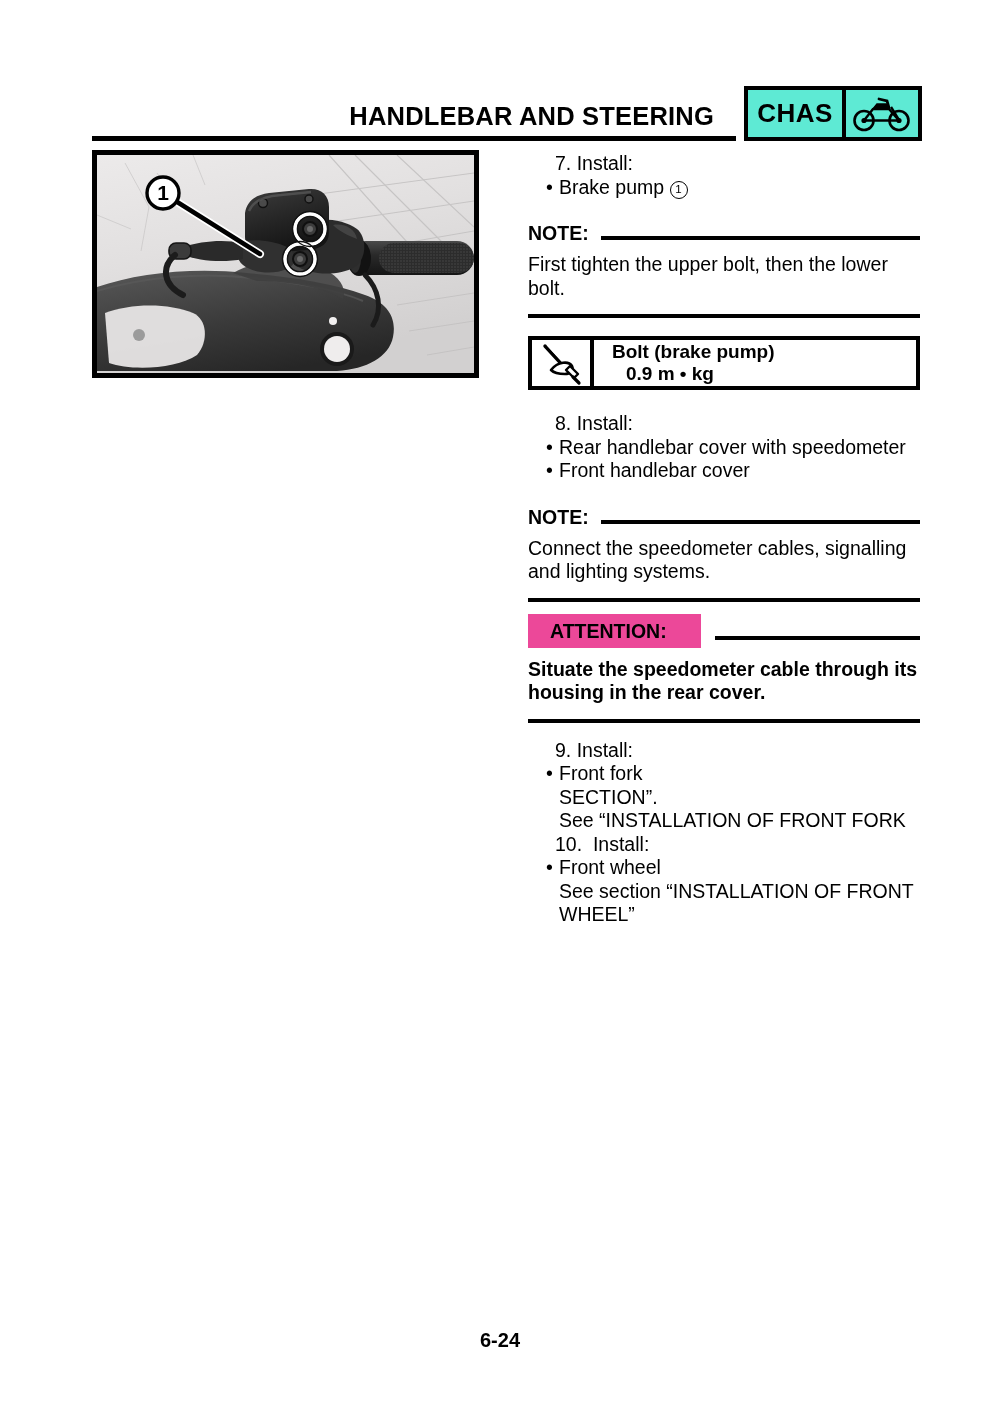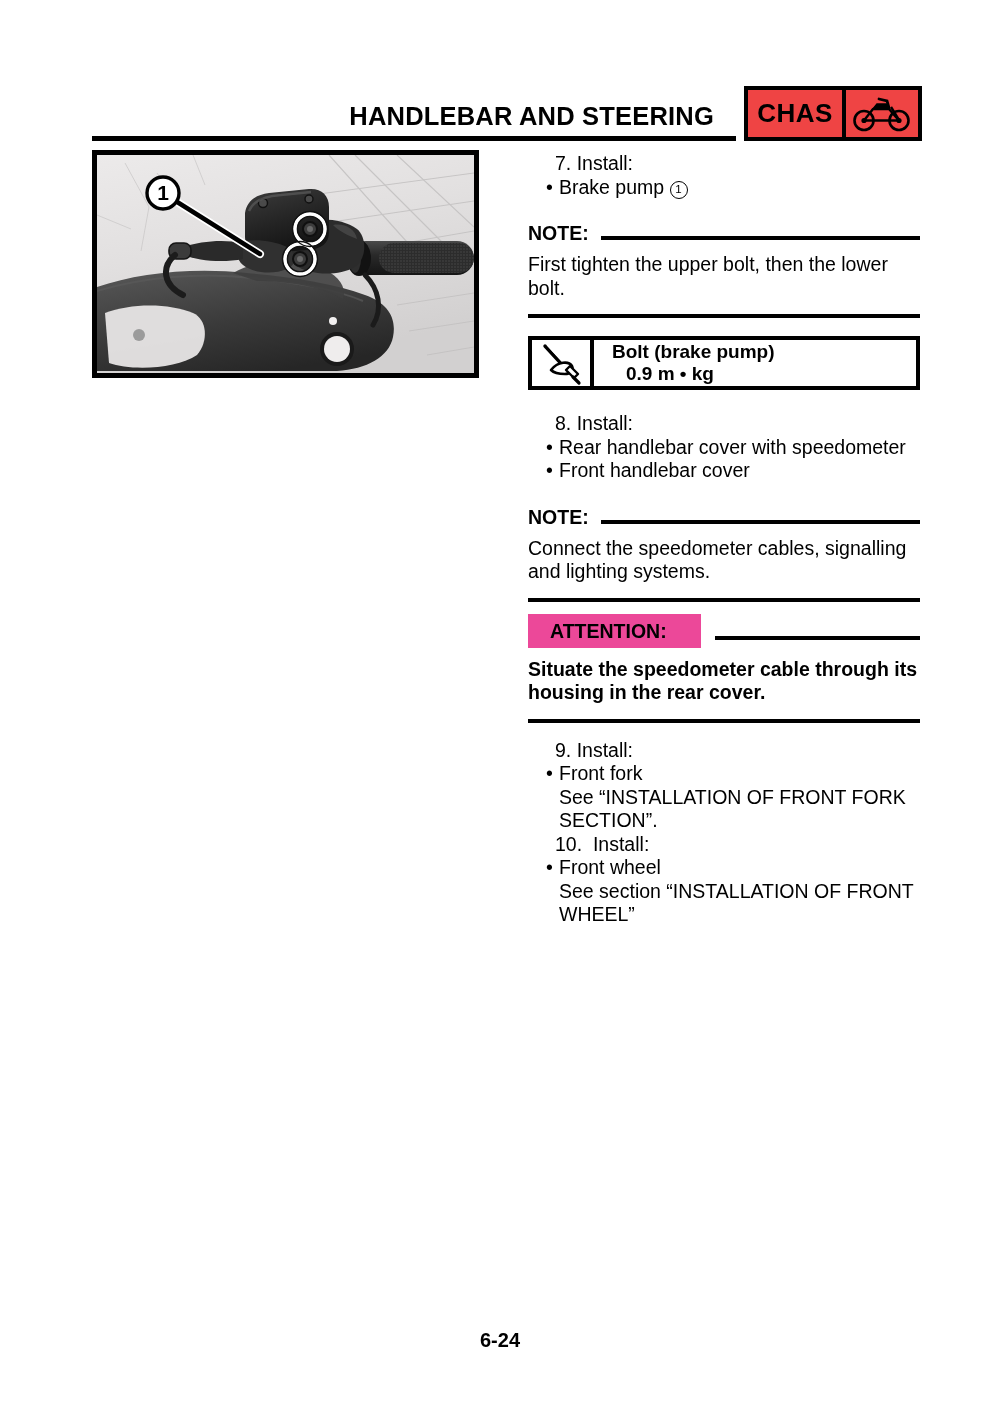--- a/index.html
+++ b/index.html
@@ -44,21 +44,21 @@
   }
   .chas-box {
     position: absolute;
     left: 744px;
     top: 86px;
     width: 178px;
     height: 55px;
     border: 4px solid #000;
     box-sizing: border-box;
     display: flex;
-    background: #ef4444;
+    background: #5eead4;
   }
   .chas-label {
     width: 98px;
     display: flex;
     align-items: center;
     justify-content: center;
     font-size: 26px;
     font-weight: bold;
     letter-spacing: 0.4px;
     border-right: 4px solid #000;
@@ -499,22 +499,22 @@
     <div class="rule-top"></div>
   </div>
 
   <div class="sp16"></div>
 
   <div class="step">
     <span class="step-head">9. Install:</span>
     <ul class="bullets">
       <li>
         <span class="dot">•</span><span>Front fork</span>
+        <span class="subref">SECTION”.</span>
         <span class="subref justify-all">See “INSTALLATION OF FRONT FORK</span>
-        <span class="subref">SECTION”.</span>
       </li>
     </ul>
   </div>
 
   <div class="step">
     <span class="step-head">10.  Install:</span>
     <ul class="bullets">
       <li>
         <span class="dot">•</span><span>Front wheel</span>
         <span class="subref justify-all">See section “INSTALLATION OF FRONT</span>

